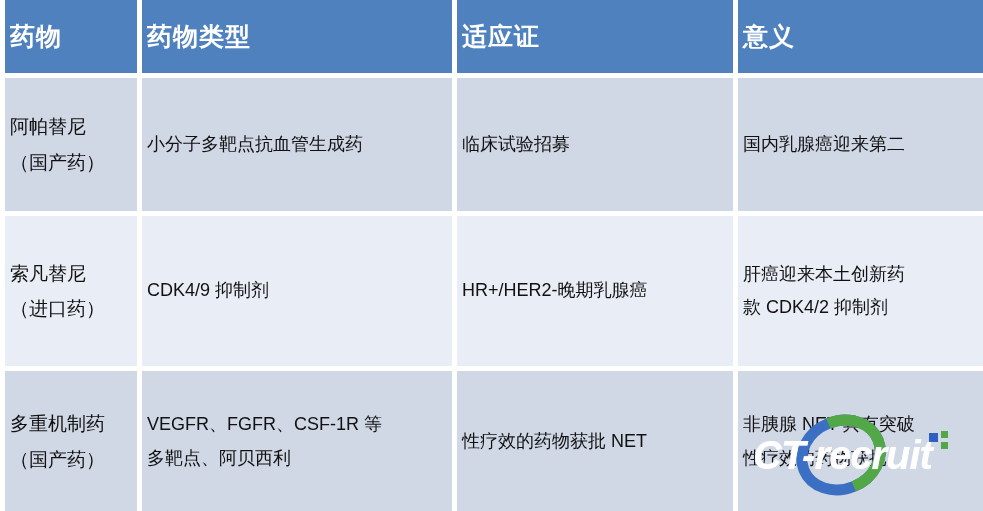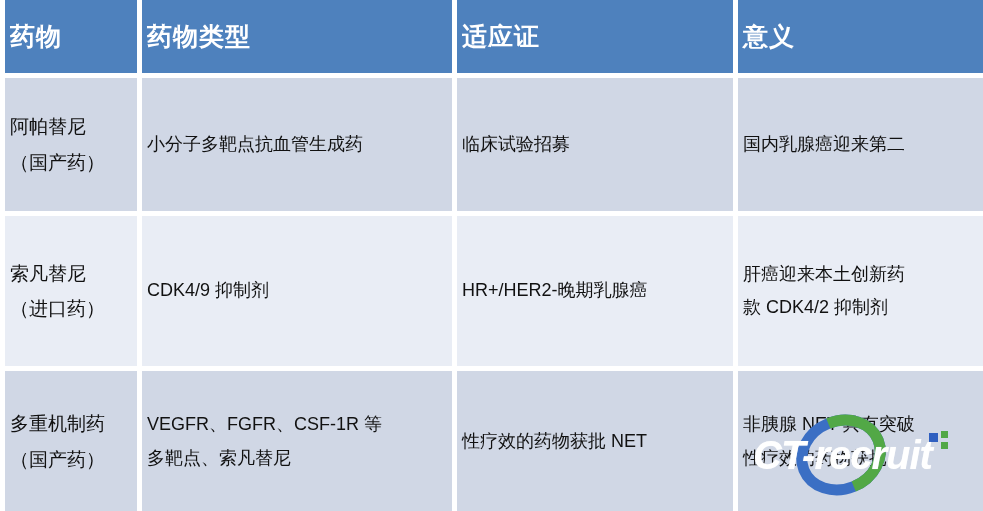--- a/index.html
+++ b/index.html
@@ -184,21 +184,21 @@
       <tr class="row-shade r3">
         <td class="col-drug">
           <span class="cell-lines">
             <span class="ln">多重机制药</span>
             <span class="ln">（国产药）</span>
           </span>
         </td>
         <td>
           <span class="cell-lines">
             <span class="ln">VEGFR、FGFR、CSF-1R 等</span>
-            <span class="ln">多靶点、索凡替尼</span>
+            <span class="ln">多靶点、阿贝西利</span>
           </span>
         </td>
         <td>性疗效的药物获批 NET</td>
         <td>
           <span class="cell-lines">
             <span class="ln">非胰腺 NET 具有突破</span>
             <span class="ln">性疗效的药物获批</span>
           </span>
         </td>
       </tr>

